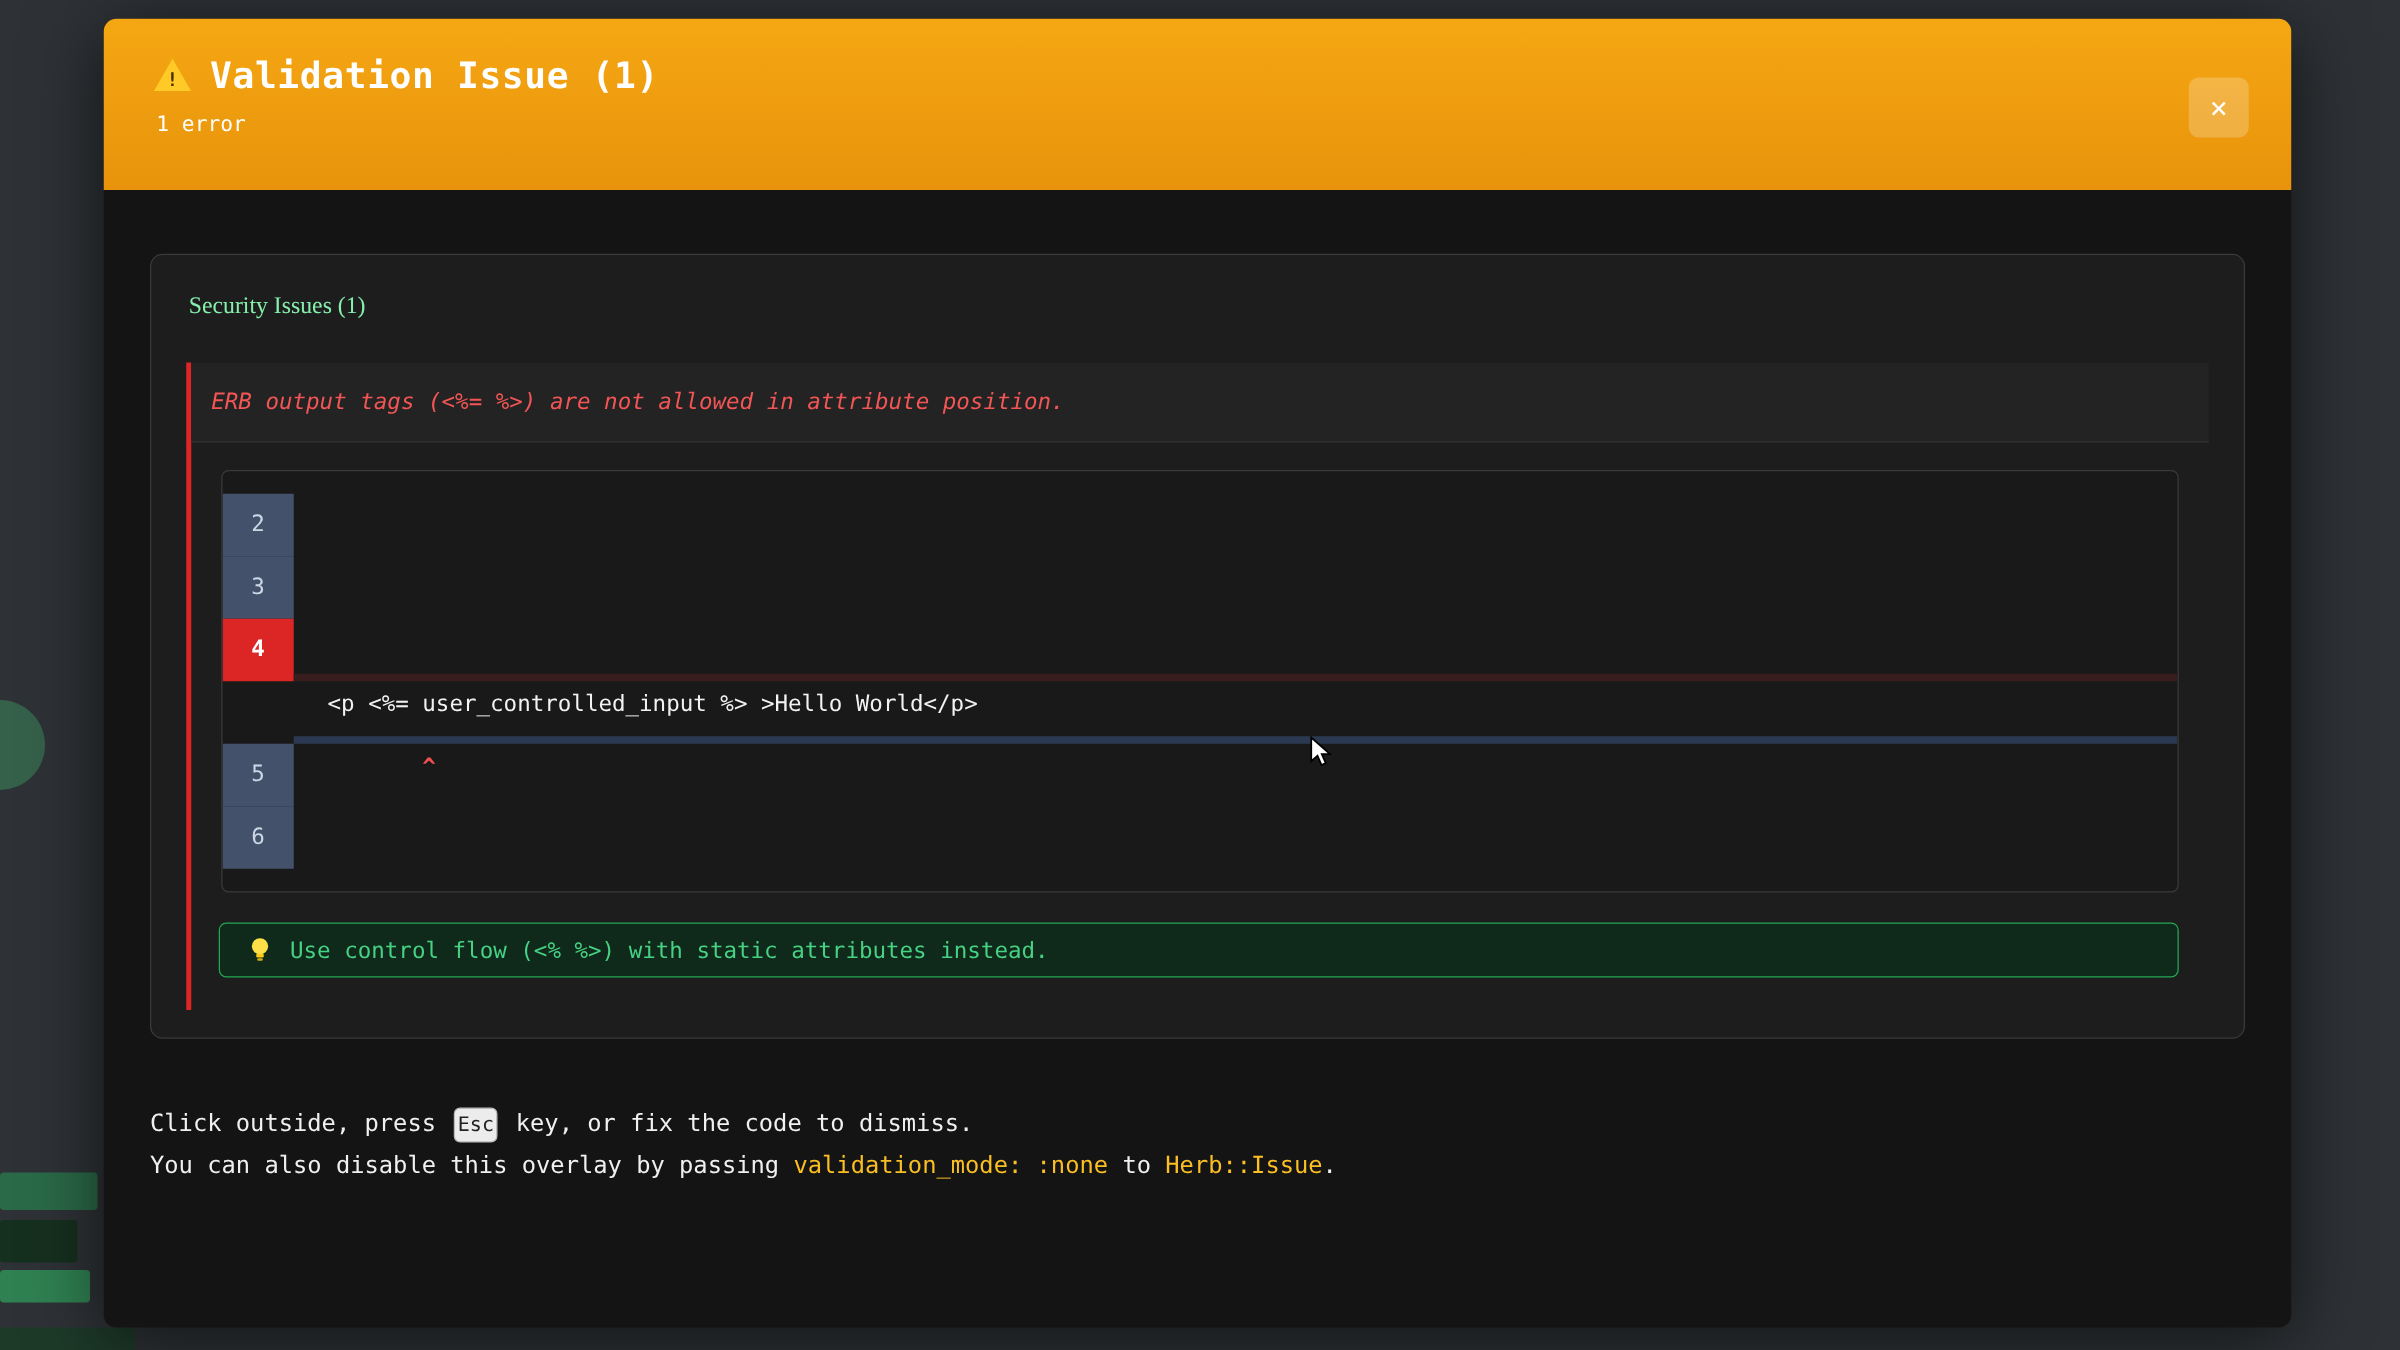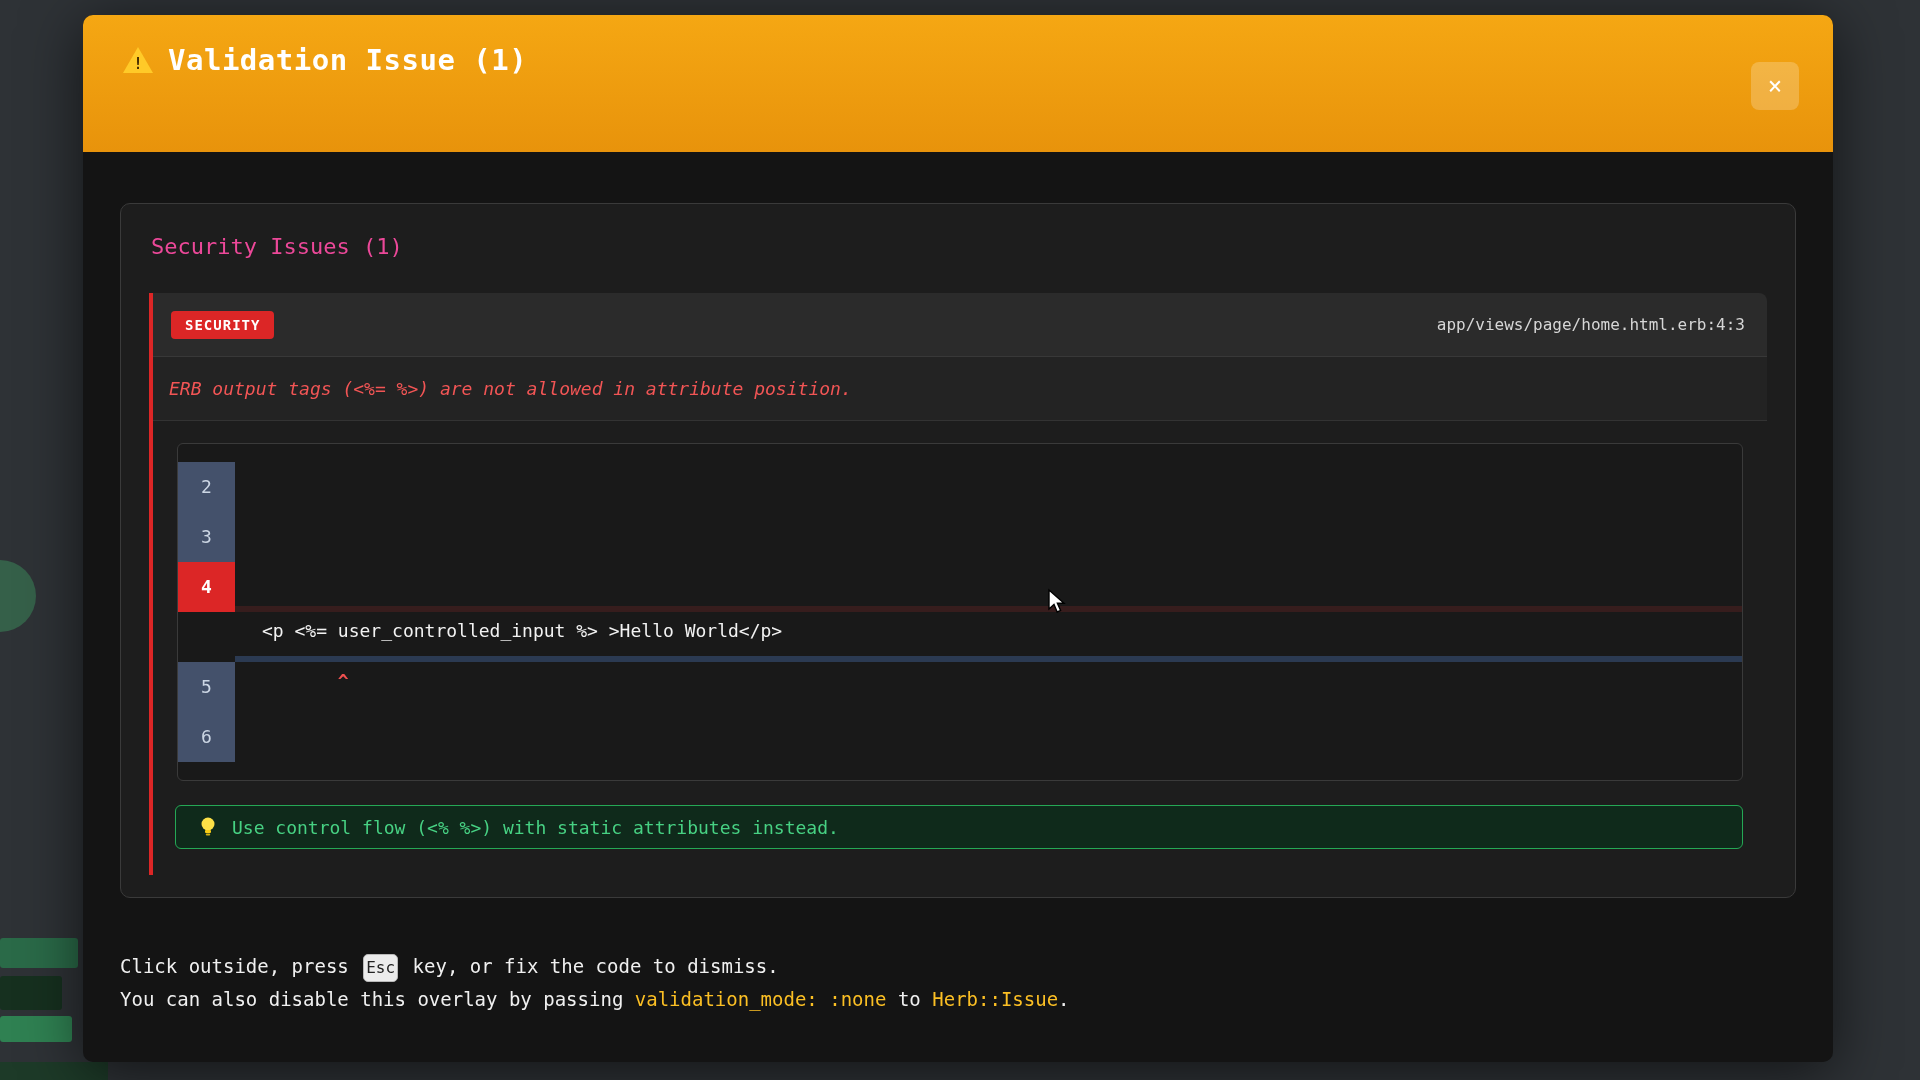--- a/index.html
+++ b/index.html
@@ -63,21 +63,21 @@
 
   .modal-body { padding: 51px 37px 0 37px; }
 
   
   .panel {
     border: 1px solid #3a3a3a;
     border-radius: 10px;
     background: #1d1d1d;
     padding: 28px 28px 22px 28px;
   }
-  .panel-title { font-size: 22px; color: #ec4899; margin: 2px 0 34px 2px; }
+  .panel-title { font-size: 19px; color: #86efac; margin: 2px 0 34px 2px; font-family: Liberation Serif, serif; }
 
   .issue-card {
     border-left: 4px solid #dc2626;
     padding-bottom: 26px;
   }
   .issue-header {
     display: flex; justify-content: space-between; align-items: center;
     height: 64px; padding: 0 22px 0 18px;
     background: #2b2b2b;
     border-radius: 0 8px 0 0;
@@ -158,34 +158,31 @@
   <div class="bg-pill3"></div>
   <div class="bg-strip"></div>
 
   <div class="modal">
 
     <div class="modal-header">
       <div class="header-title-row">
         <span class="warn-icon"></span>
         <span class="header-title">Validation Issue (1)</span>
       </div>
+      <div class="header-subtitle">1 error</div>
       <button class="close-btn">×</button>
     </div>
 
     <div class="modal-body">
 
       <div class="panel">
         <div class="panel-title">Security Issues (1)</div>
 
         <div class="issue-card">
 
-          <div class="issue-header">
-            <span class="badge">SECURITY</span>
-            <span class="location">app/views/page/home.html.erb:4:3</span>
-          </div>
 
           <div class="issue-message">ERB output tags (&lt;%= %&gt;) are not allowed in attribute position.</div>
 
           <div class="code-block">
             <div class="code-row">
               <div class="gutter">2</div>
               <div class="code-text"></div>
             </div>
             <div class="code-row">
               <div class="gutter">3</div>

